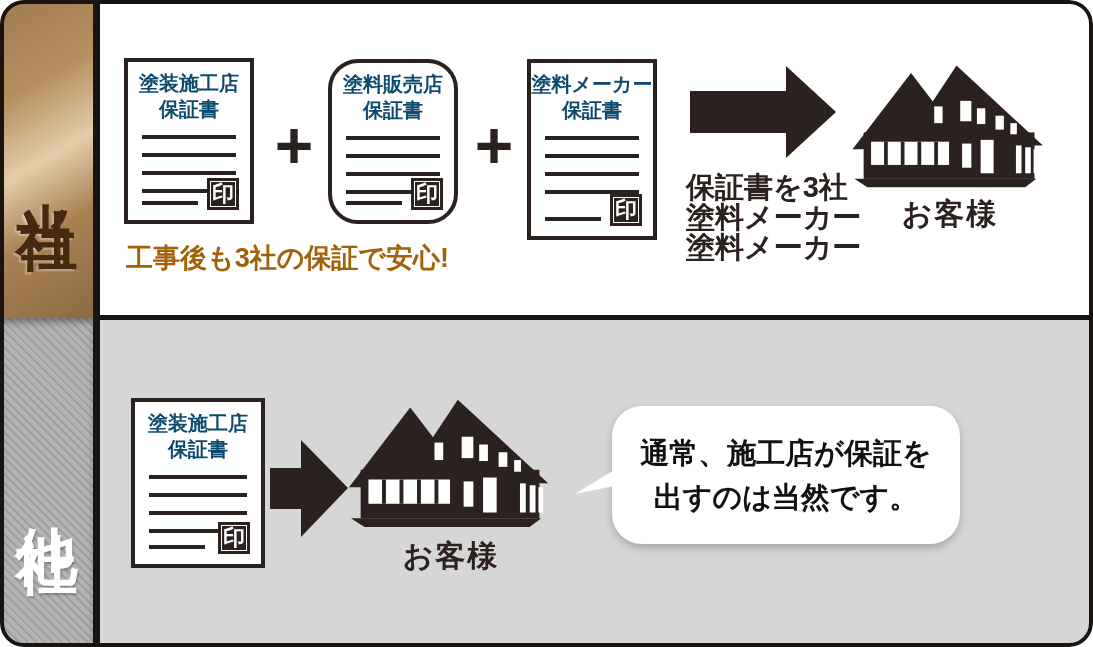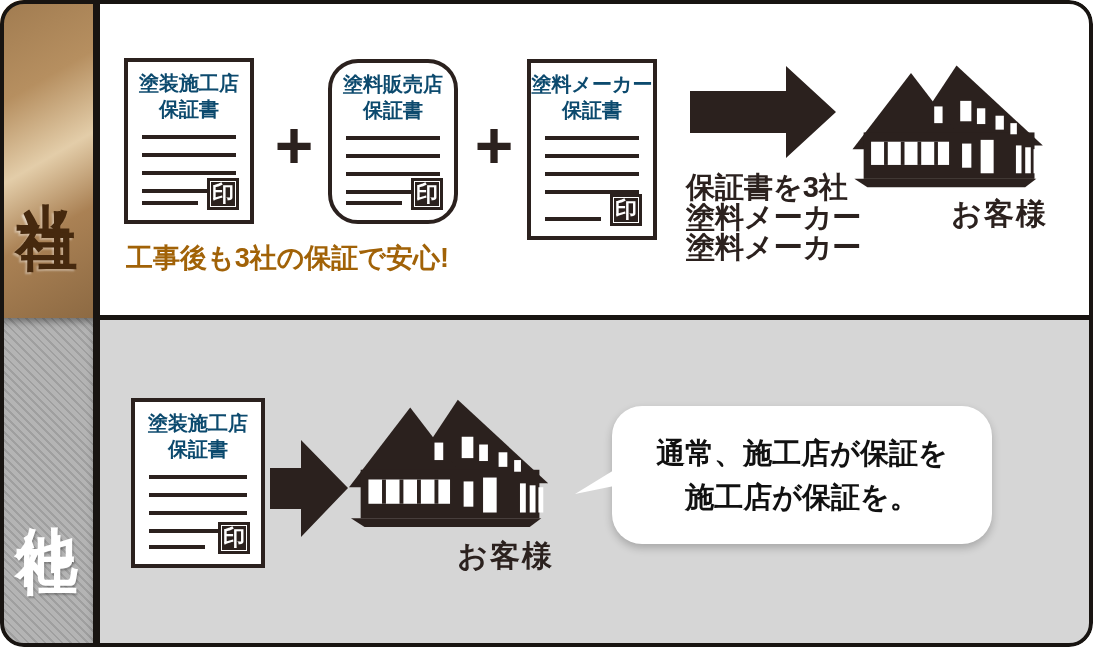--- a/index.html
+++ b/index.html
@@ -39,24 +39,24 @@
 
   
   .plus{position:absolute;width:52px;text-align:center;font-size:66px;line-height:66px;font-weight:900;color:#2b211e;z-index:4;}
 
   
   .svgbox{position:absolute;z-index:4;}
 
   
   .arrow-note{position:absolute;left:686px;top:172px;font-size:29px;line-height:30px;font-weight:600;color:#2b211e;z-index:4;}
   .caption{position:absolute;left:126px;top:240px;font-size:27px;font-weight:600;color:#a16207;z-index:4;}
-  .customer{position:absolute;text-align:right;font-size:30px;font-weight:800;color:#2b211e;letter-spacing:2px;z-index:4;}
-
-  
-  .bubble{position:absolute;left:612px;top:406px;width:380px;height:138px;background:#ffffff;border-radius:30px;
+  .customer{position:absolute;text-align:center;font-size:30px;font-weight:800;color:#2b211e;letter-spacing:2px;z-index:4;}
+
+  
+  .bubble{position:absolute;left:612px;top:406px;width:348px;height:138px;background:#ffffff;border-radius:30px;
     box-shadow:0 4px 8px rgba(0,0,0,0.22);display:flex;flex-direction:column;align-items:center;justify-content:center;z-index:4;}
   .bubble-line{font-size:29px;font-weight:800;color:#111111;line-height:44px;text-align:center;}
   .bubble-tail{position:absolute;left:-37px;top:58px;width:44px;height:36px;}
 </style>
 </head>
 <body>
 
 <div class="frame">
 
   <div class="bg-top"></div>
@@ -215,17 +215,17 @@
       <rect x="88" y="88" width="4" height="25"></rect>
     </g>
   </svg>
   <div class="customer" style="left:348px;top:536px;width:206px;">お客様</div>
 
   <div class="bubble">
     <svg class="bubble-tail" viewBox="0 0 44 36">
       <polygon points="44,3 0,30 44,21" fill="#ffffff"></polygon>
     </svg>
     <div class="bubble-line">通常、施工店が保証を</div>
-    <div class="bubble-line">施工店が保証を。</div>
+    <div class="bubble-line">出すのは当然です。</div>
   </div>
 
   <div class="frame-border"></div>
 </div>
 
 </body></html>

